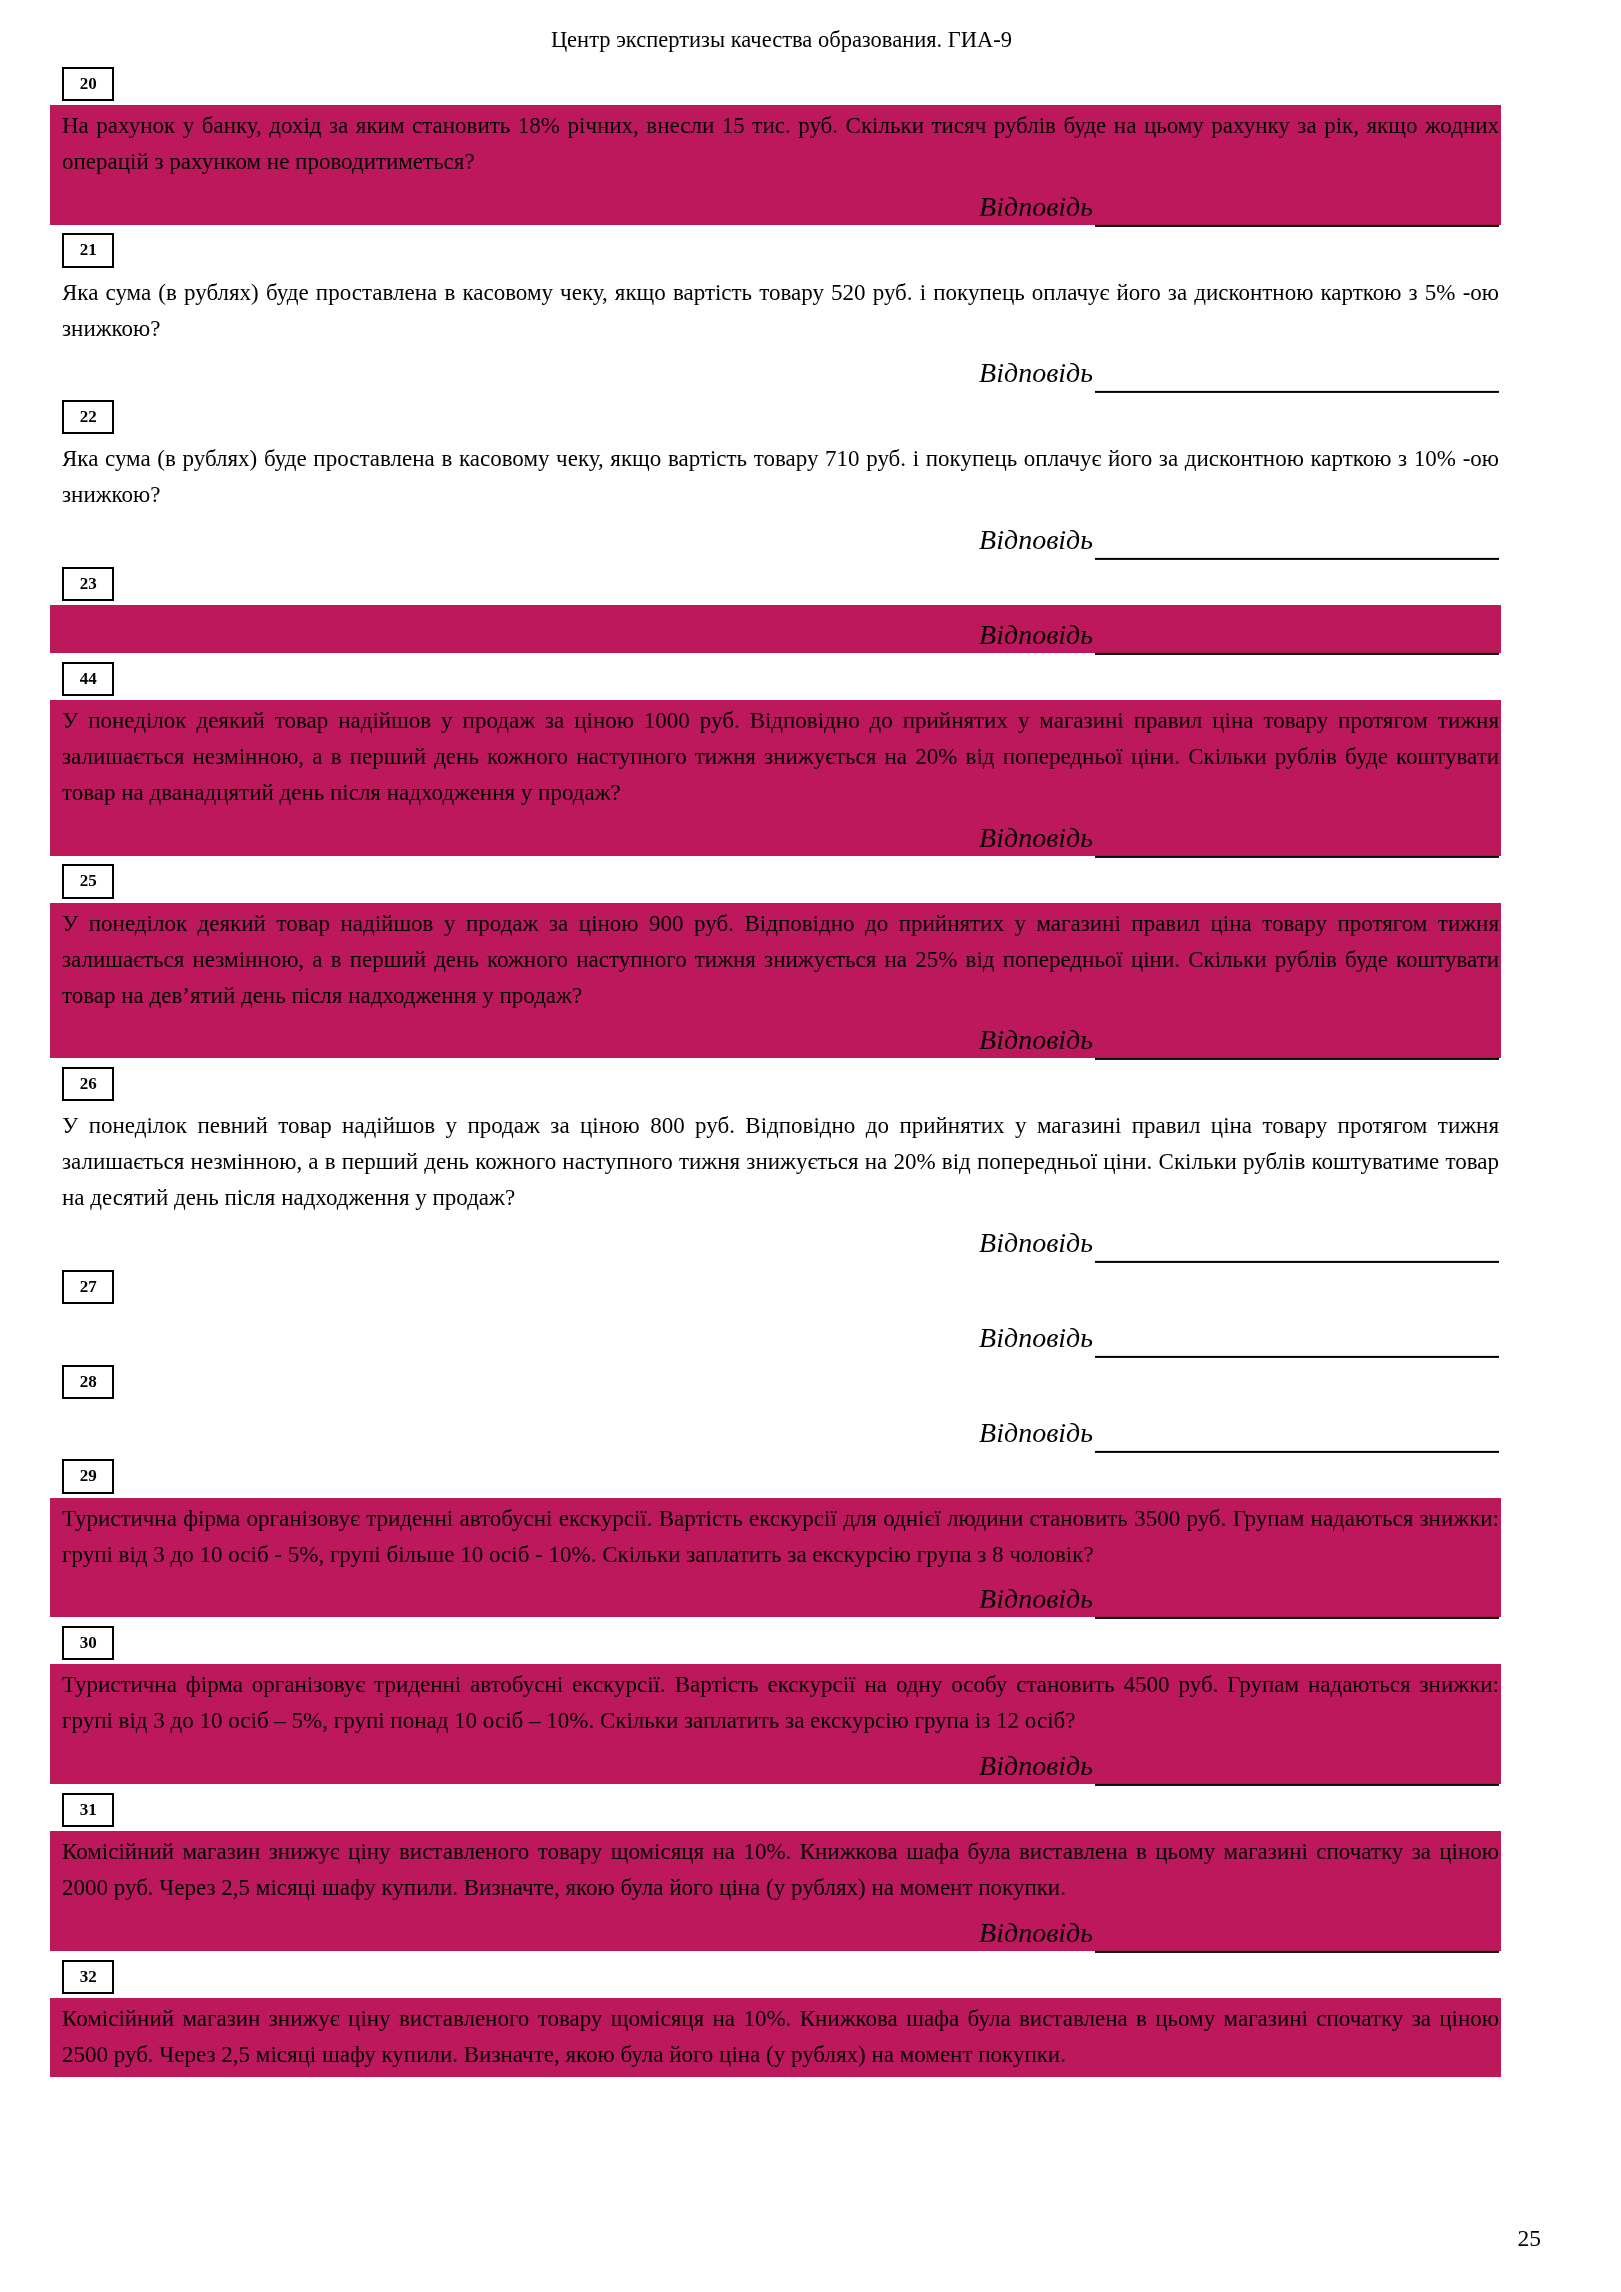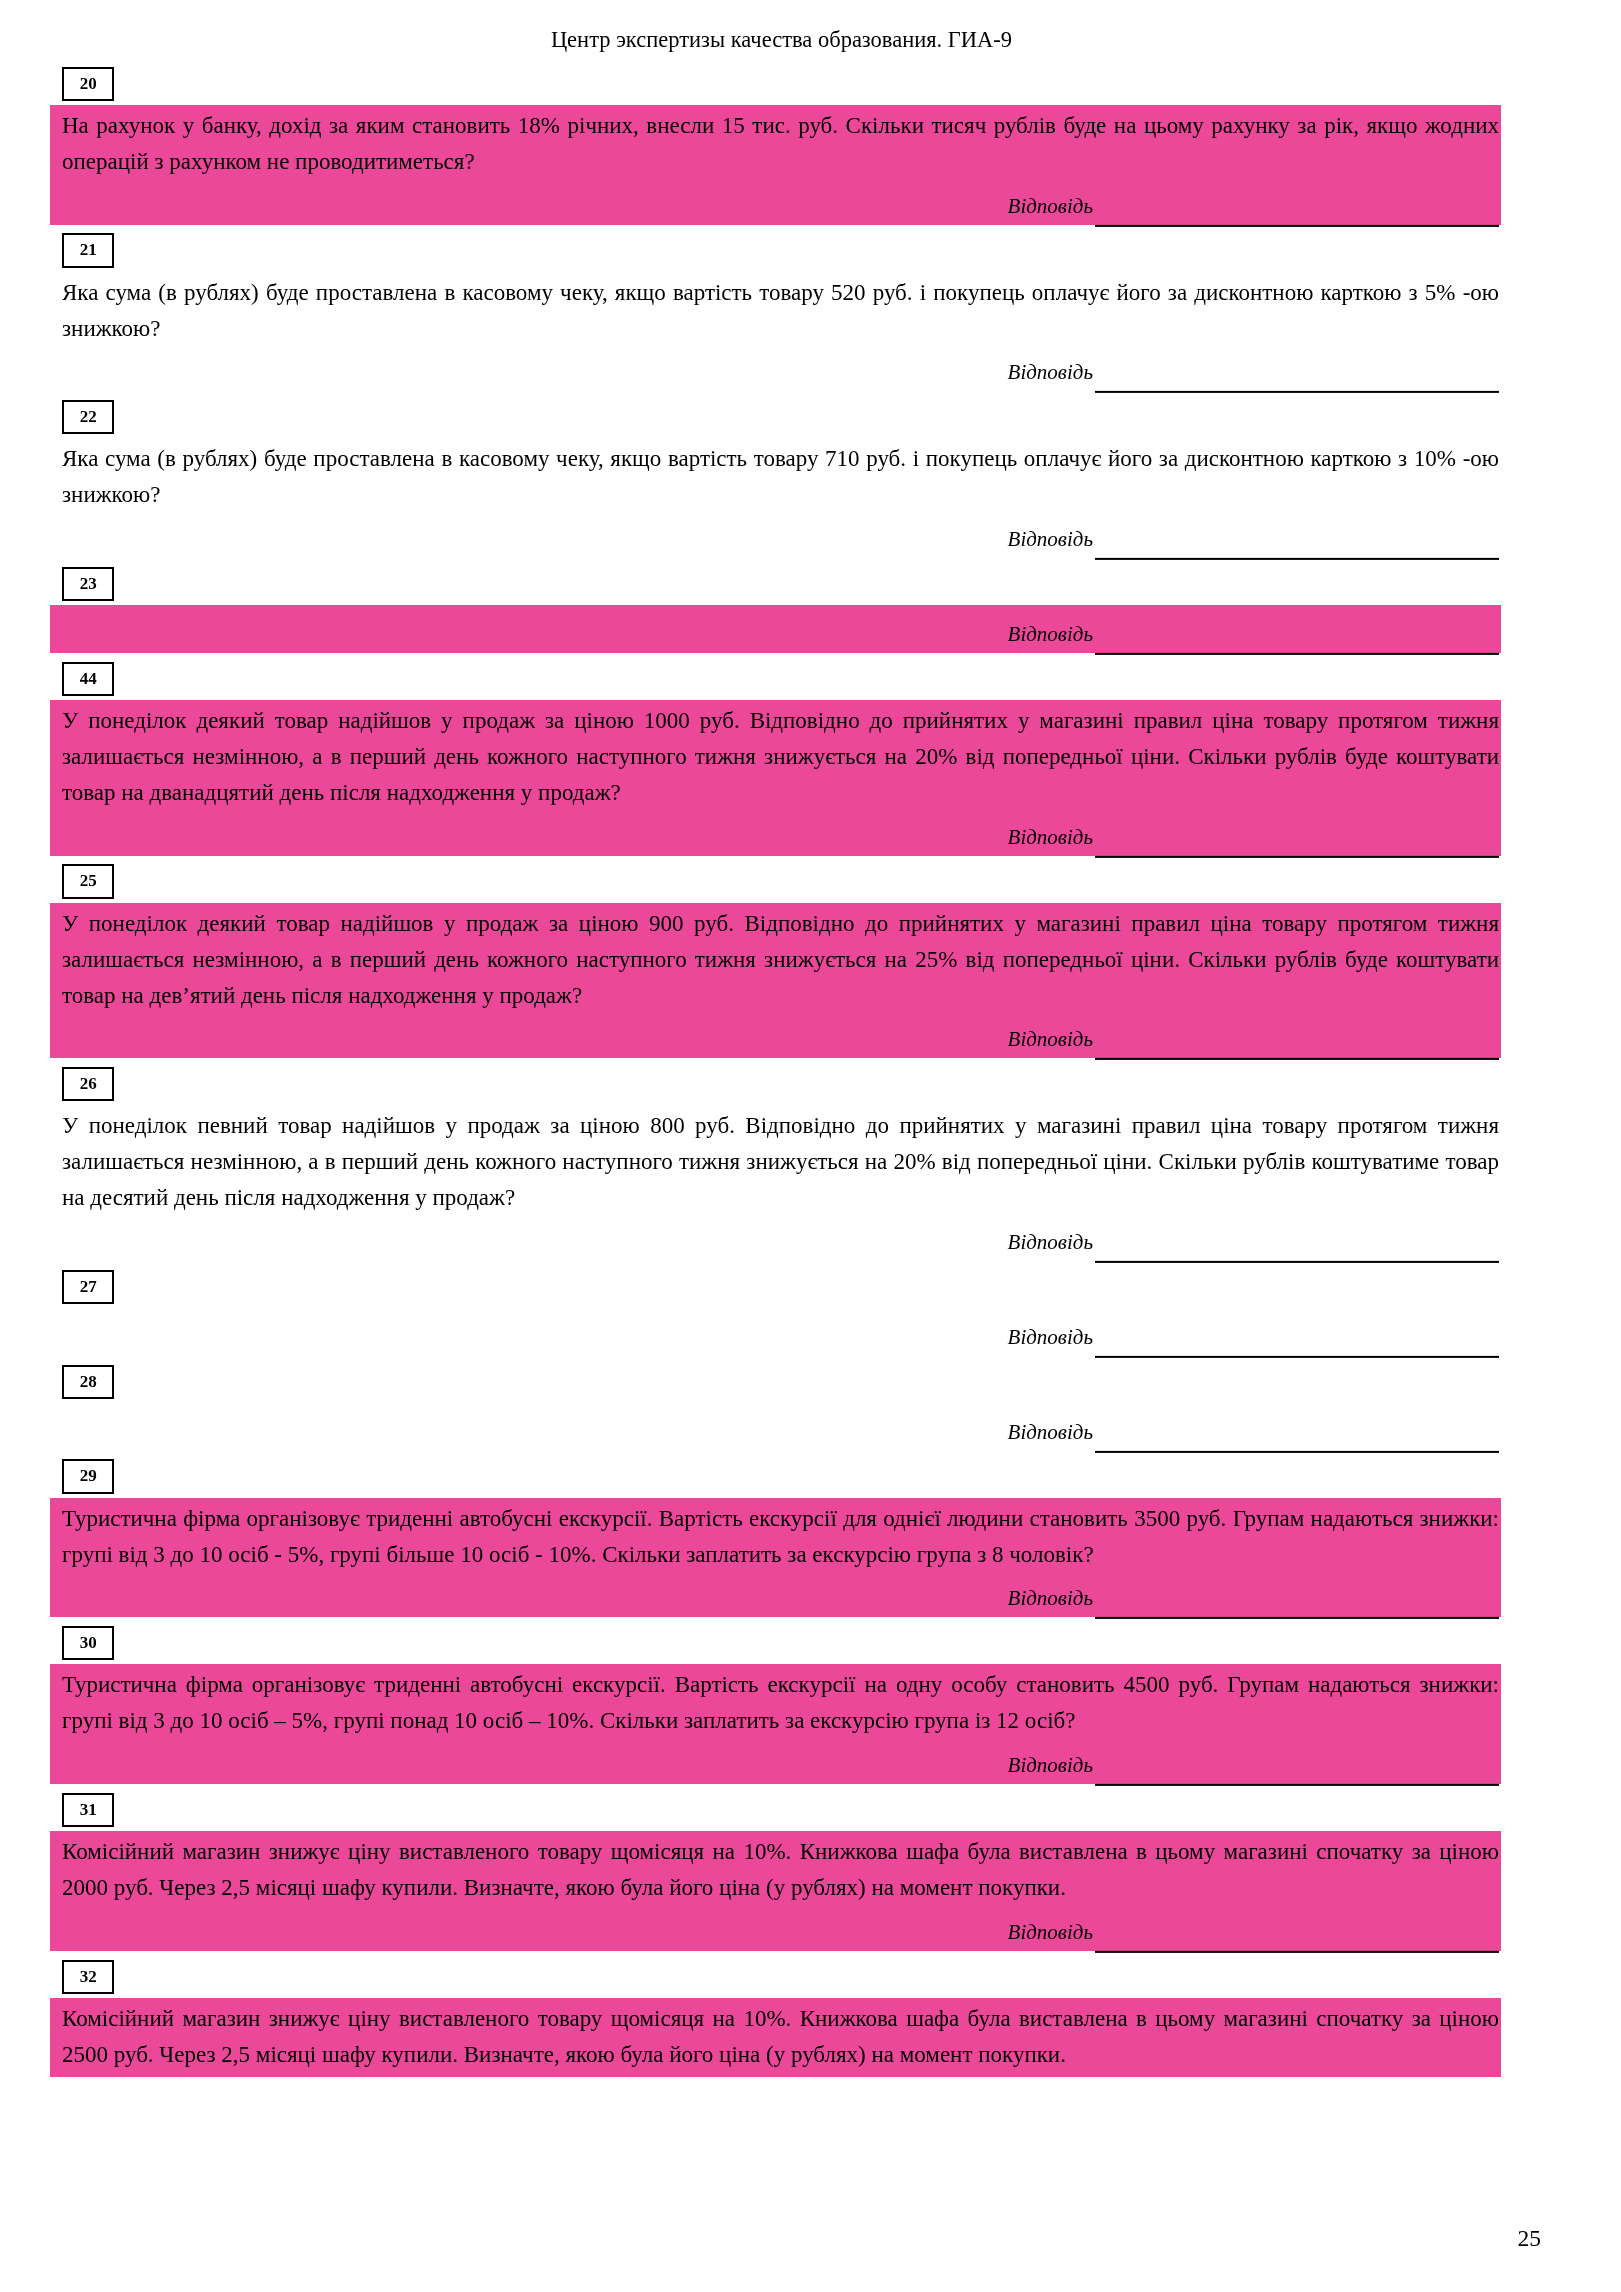--- a/index.html
+++ b/index.html
@@ -35,37 +35,37 @@
     font-size: 17px;
     line-height: 25.5px;
     padding: 2px 15.7px 2.9px 15.7px;
     margin-bottom: 3.9px;
   }
   .body {
     padding: 2.9px 2px 3.9px 11.8px;
     margin-left: -11.8px;
   }
   .body.shaded {
-    background: #ec4899;
+    background: #be185d;
   }
   .qtext {
     font-size: 23px;
     line-height: 36px;
     text-align: justify;
   }
   .answer-row {
     display: flex;
     justify-content: flex-end;
     align-items: flex-end;
     margin-top: 5.9px;
     height: 35px;
   }
   .answer-label {
     font-style: italic;
-    font-size: 21px;
+    font-size: 28px;
     line-height: 29px;
     padding-right: 2px;
   }
   .answer-line {
     display: inline-block;
     width: 404px;
     border-bottom: 2px solid #000000;
     height: 29px;
     transform: translateY(5.9px);
   }

